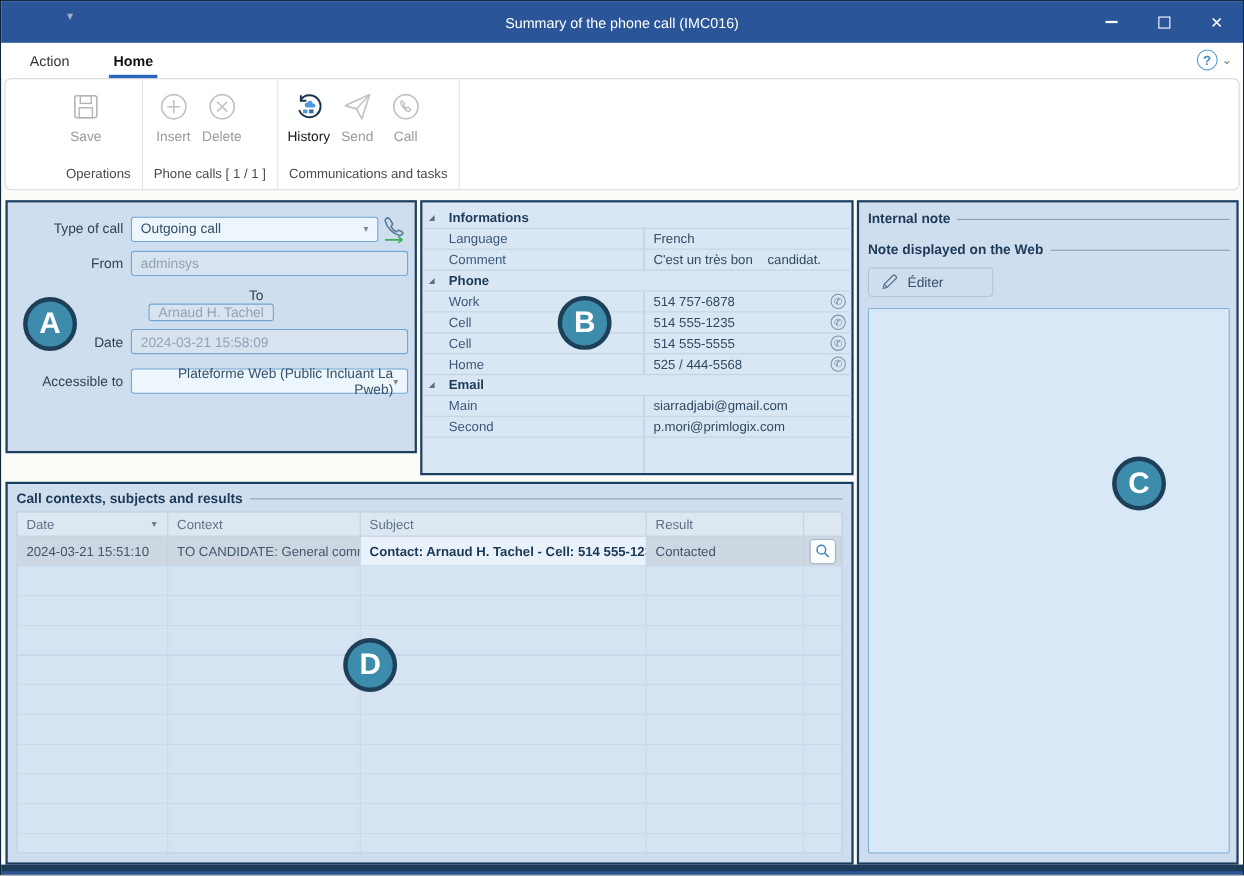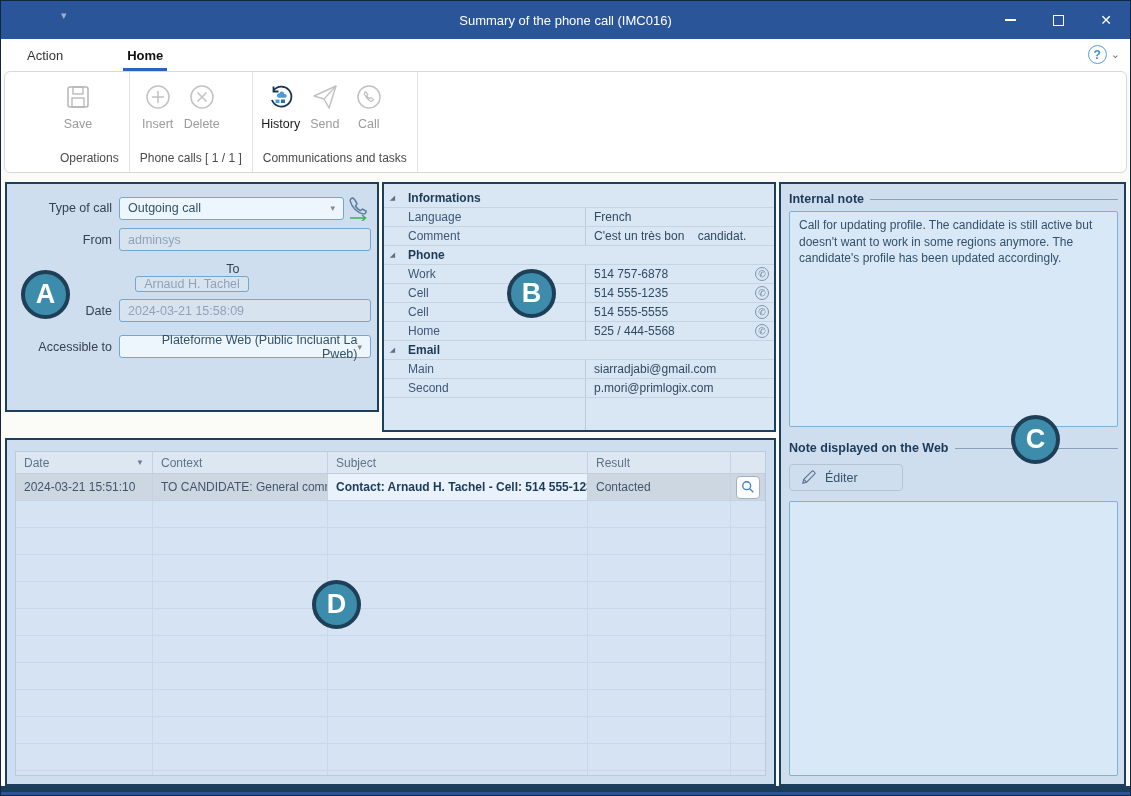--- a/index.html
+++ b/index.html
@@ -10,21 +10,21 @@
   
   .titlebar{ height:38px; background:#2a5699; display:flex; align-items:center; position:relative; }
   .app-glyph{ position:absolute; left:60px; top:9px; color:#9fb0c6; font-size:11px; line-height:11px;}
   .title-text{ position:absolute; left:0; right:0; text-align:center; color:#fff; font-size:13px; }
   .win-controls{ position:absolute; right:0; top:0; height:38px; display:flex; }
   .win-btn{ width:48px; height:38px; display:flex; align-items:center; justify-content:center; color:#fff; font-size:14px; }
   .min-shape{ width:11px; height:2px; background:#fff; }
   .max-shape{ width:11px; height:11px; border:1.5px solid #fff; }
 
   
-  .menubar{ height:32px; background:#fff; display:flex; align-items:flex-end; padding:0 12px 0 22px; position:relative;gap:24px;}
+  .menubar{ height:32px; background:#fff; display:flex; align-items:flex-end; padding:0 12px 0 22px; position:relative;}
   .tab{ font-size:13px; color:#333; padding:6px 4px 5px; margin-right:32px; border-bottom:3px solid transparent; }
   .tab.active{ font-weight:bold; color:#111; border-bottom:3px solid #2a63c0; }
   .menubar-right{ position:absolute; right:10px; top:6px; display:flex; align-items:center; gap:4px;}
   .help-circle{ width:19px; height:19px; border:1.5px solid #53a0d8; border-radius:50%; color:#3d8ec9;
                 font-size:12px; font-weight:bold; display:flex; align-items:center; justify-content:center;}
   .chev{ color:#777; font-size:11px; }
 
   
   .ribbon{ margin:0 3px; height:102px; border:1px solid #d8d8d8; border-radius:6px; background:#fff;
            display:flex; overflow:hidden;padding-left:45px;}
@@ -306,37 +306,40 @@
       <div class="pglabel"></div>
       <div class="pgvalue"></div>
     </div>
   </div>
 
   <div class="panel" id="panelC">
     <div class="grouptitle">
       <span>Internal note</span>
       <span class="rule"></span>
     </div>
-    <div class="notebox" id="internal-note">Call for updating profile. The candidate is still active but doesn't want to work in some regions anymore. The candidate's profile has been updated accordingly.</div>
 
     <div class="grouptitle title2">
       <span>Note displayed on the Web</span>
       <span class="rule"></span>
     </div>
     <button class="edit-btn">
       <svg width="15" height="15" viewBox="0 0 16 16">
         <path d="M2 14l1-4 8.5-8.5c.5-.5 1.5-.5 2 0l1 1c.5.5.5 1.5 0 2L6 13z" fill="none" stroke="#5c7490" stroke-width="1.2"></path>
         <path d="M3 10l3 3" stroke="#5c7490" stroke-width="1.2"></path>
       </svg>
       <span>Éditer</span>
     </button>
     <div class="notebox" id="web-note"></div>
   </div>
 
   <div class="panel" id="panelD">
+    <div class="grouptitle">
+      <span>Call contexts, subjects and results</span>
+      <span class="rule"></span>
+    </div>
     <div class="dtable">
       <div class="thead">
         <div class="th c-date">
           <span>Date</span>
           <span class="sort-arrow">▼</span>
         </div>
         <div class="th c-context">Context</div>
         <div class="th c-subject">Subject</div>
         <div class="th c-result">Result</div>
         <div class="th c-icon"></div>

